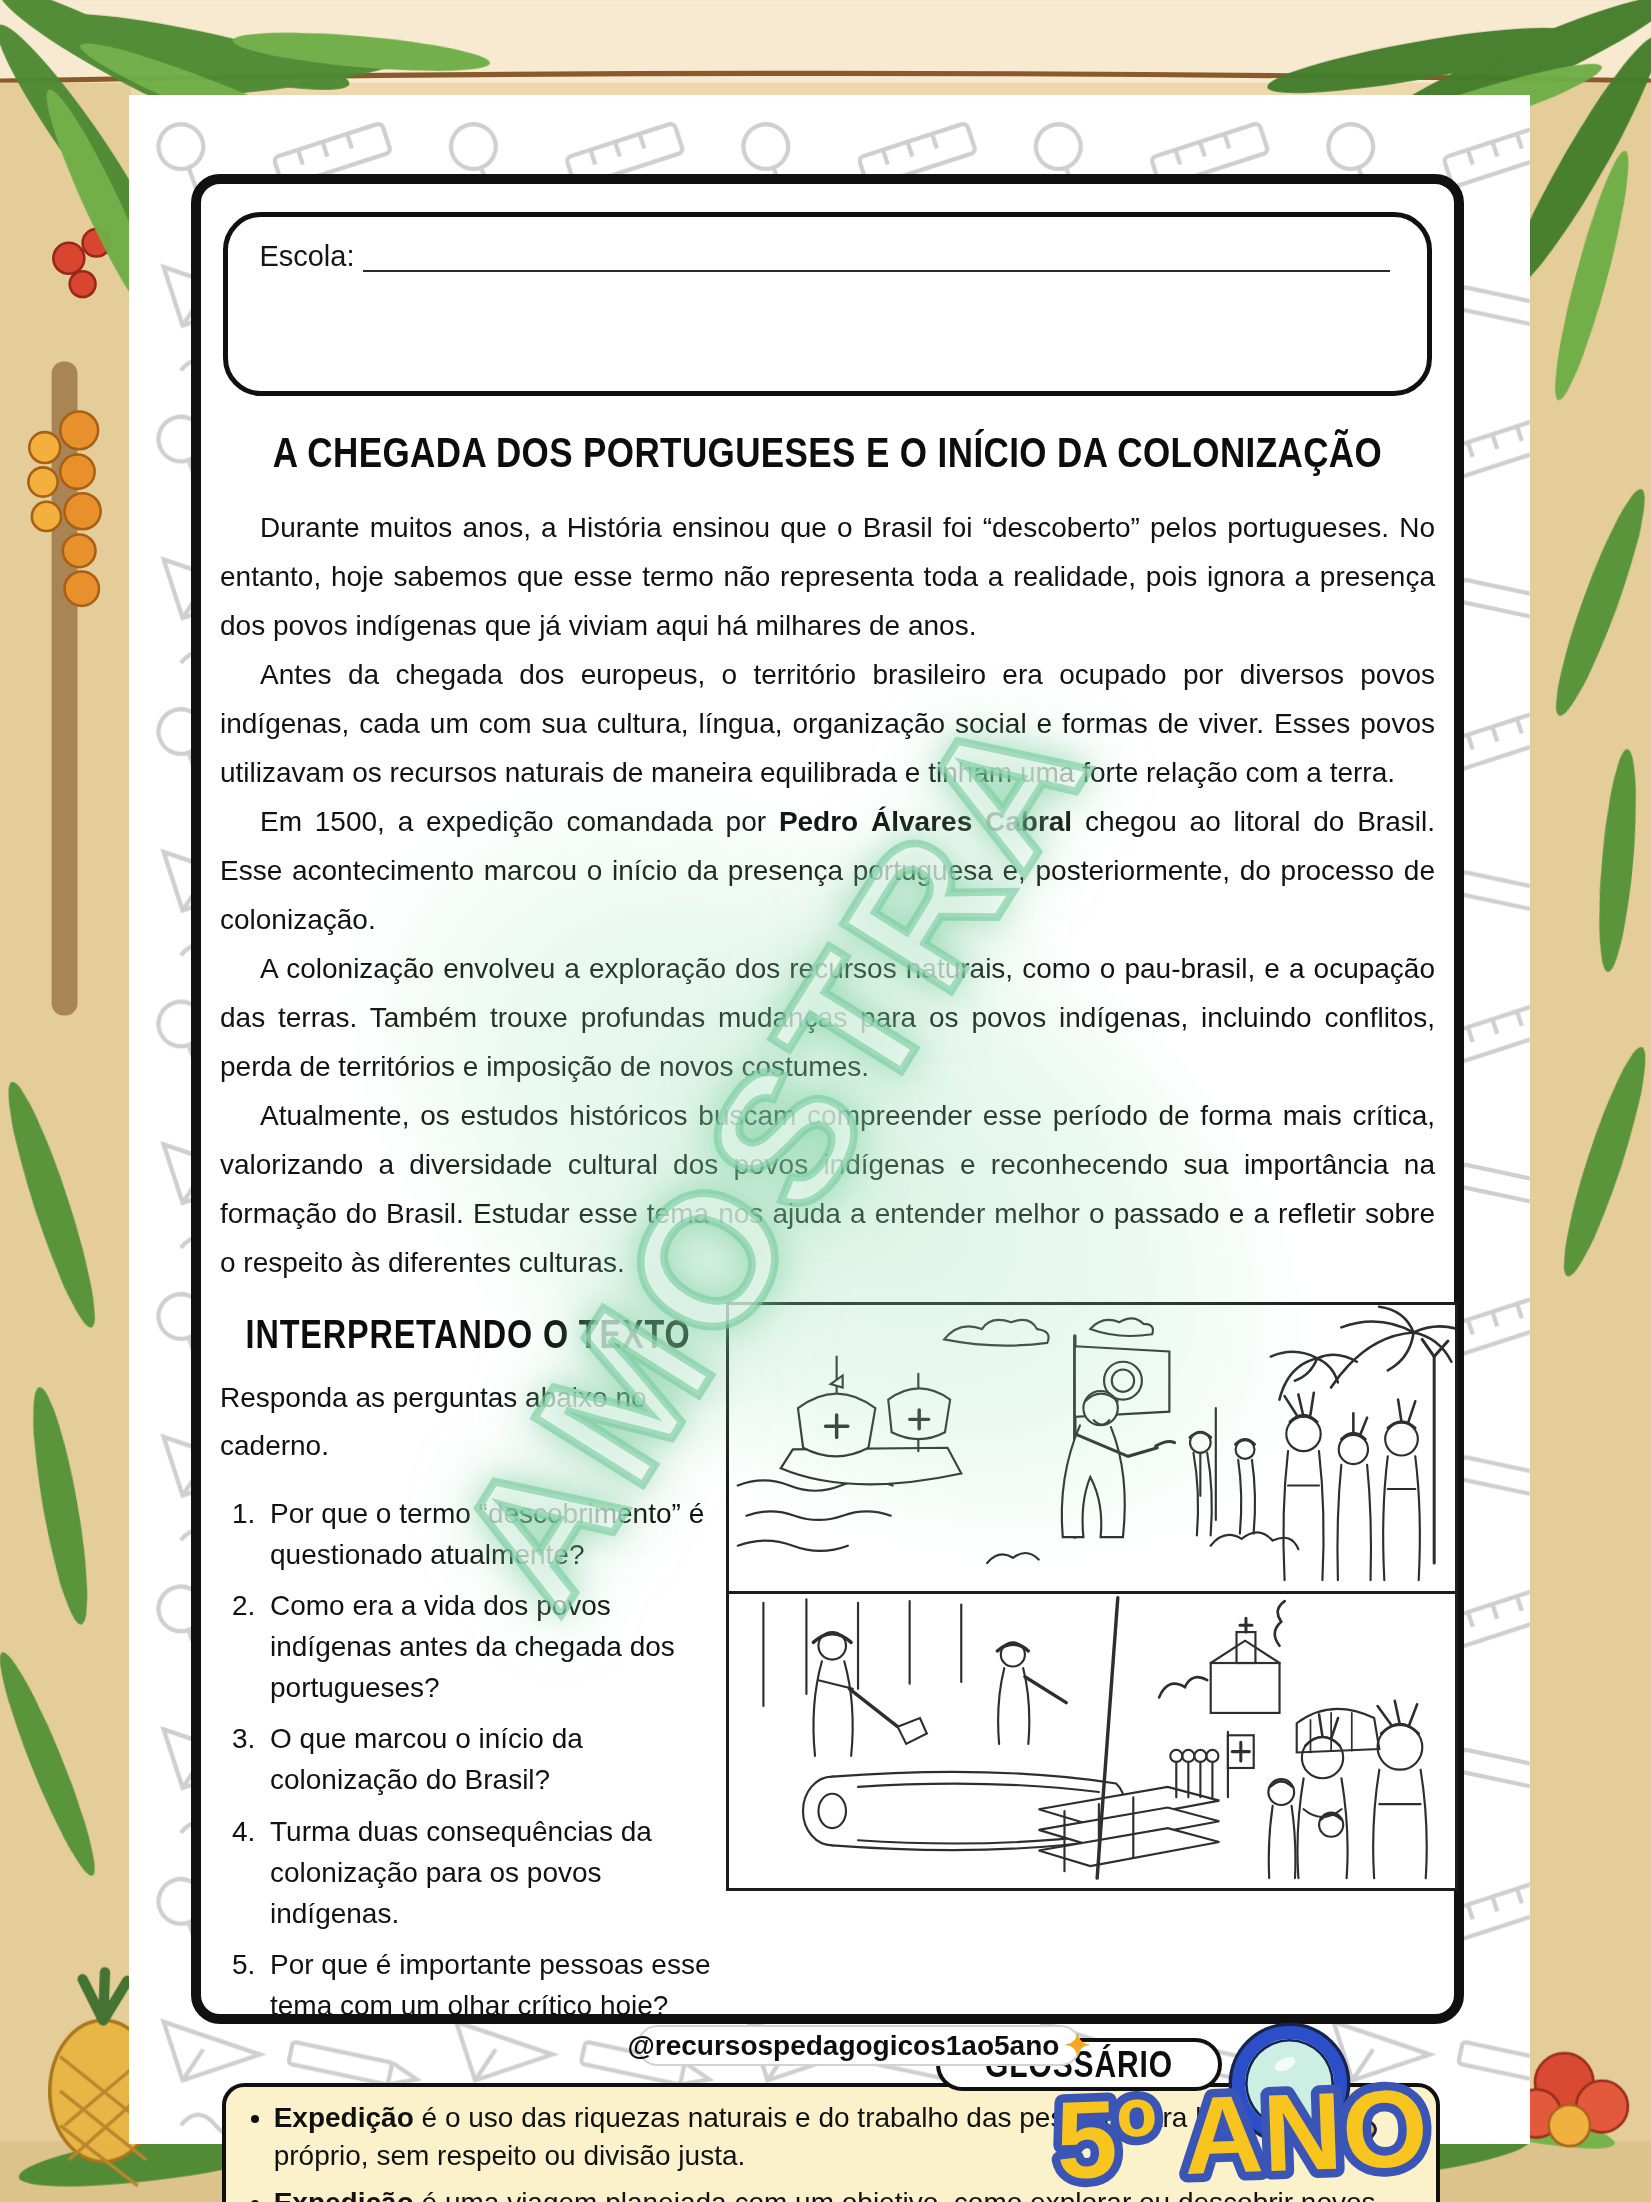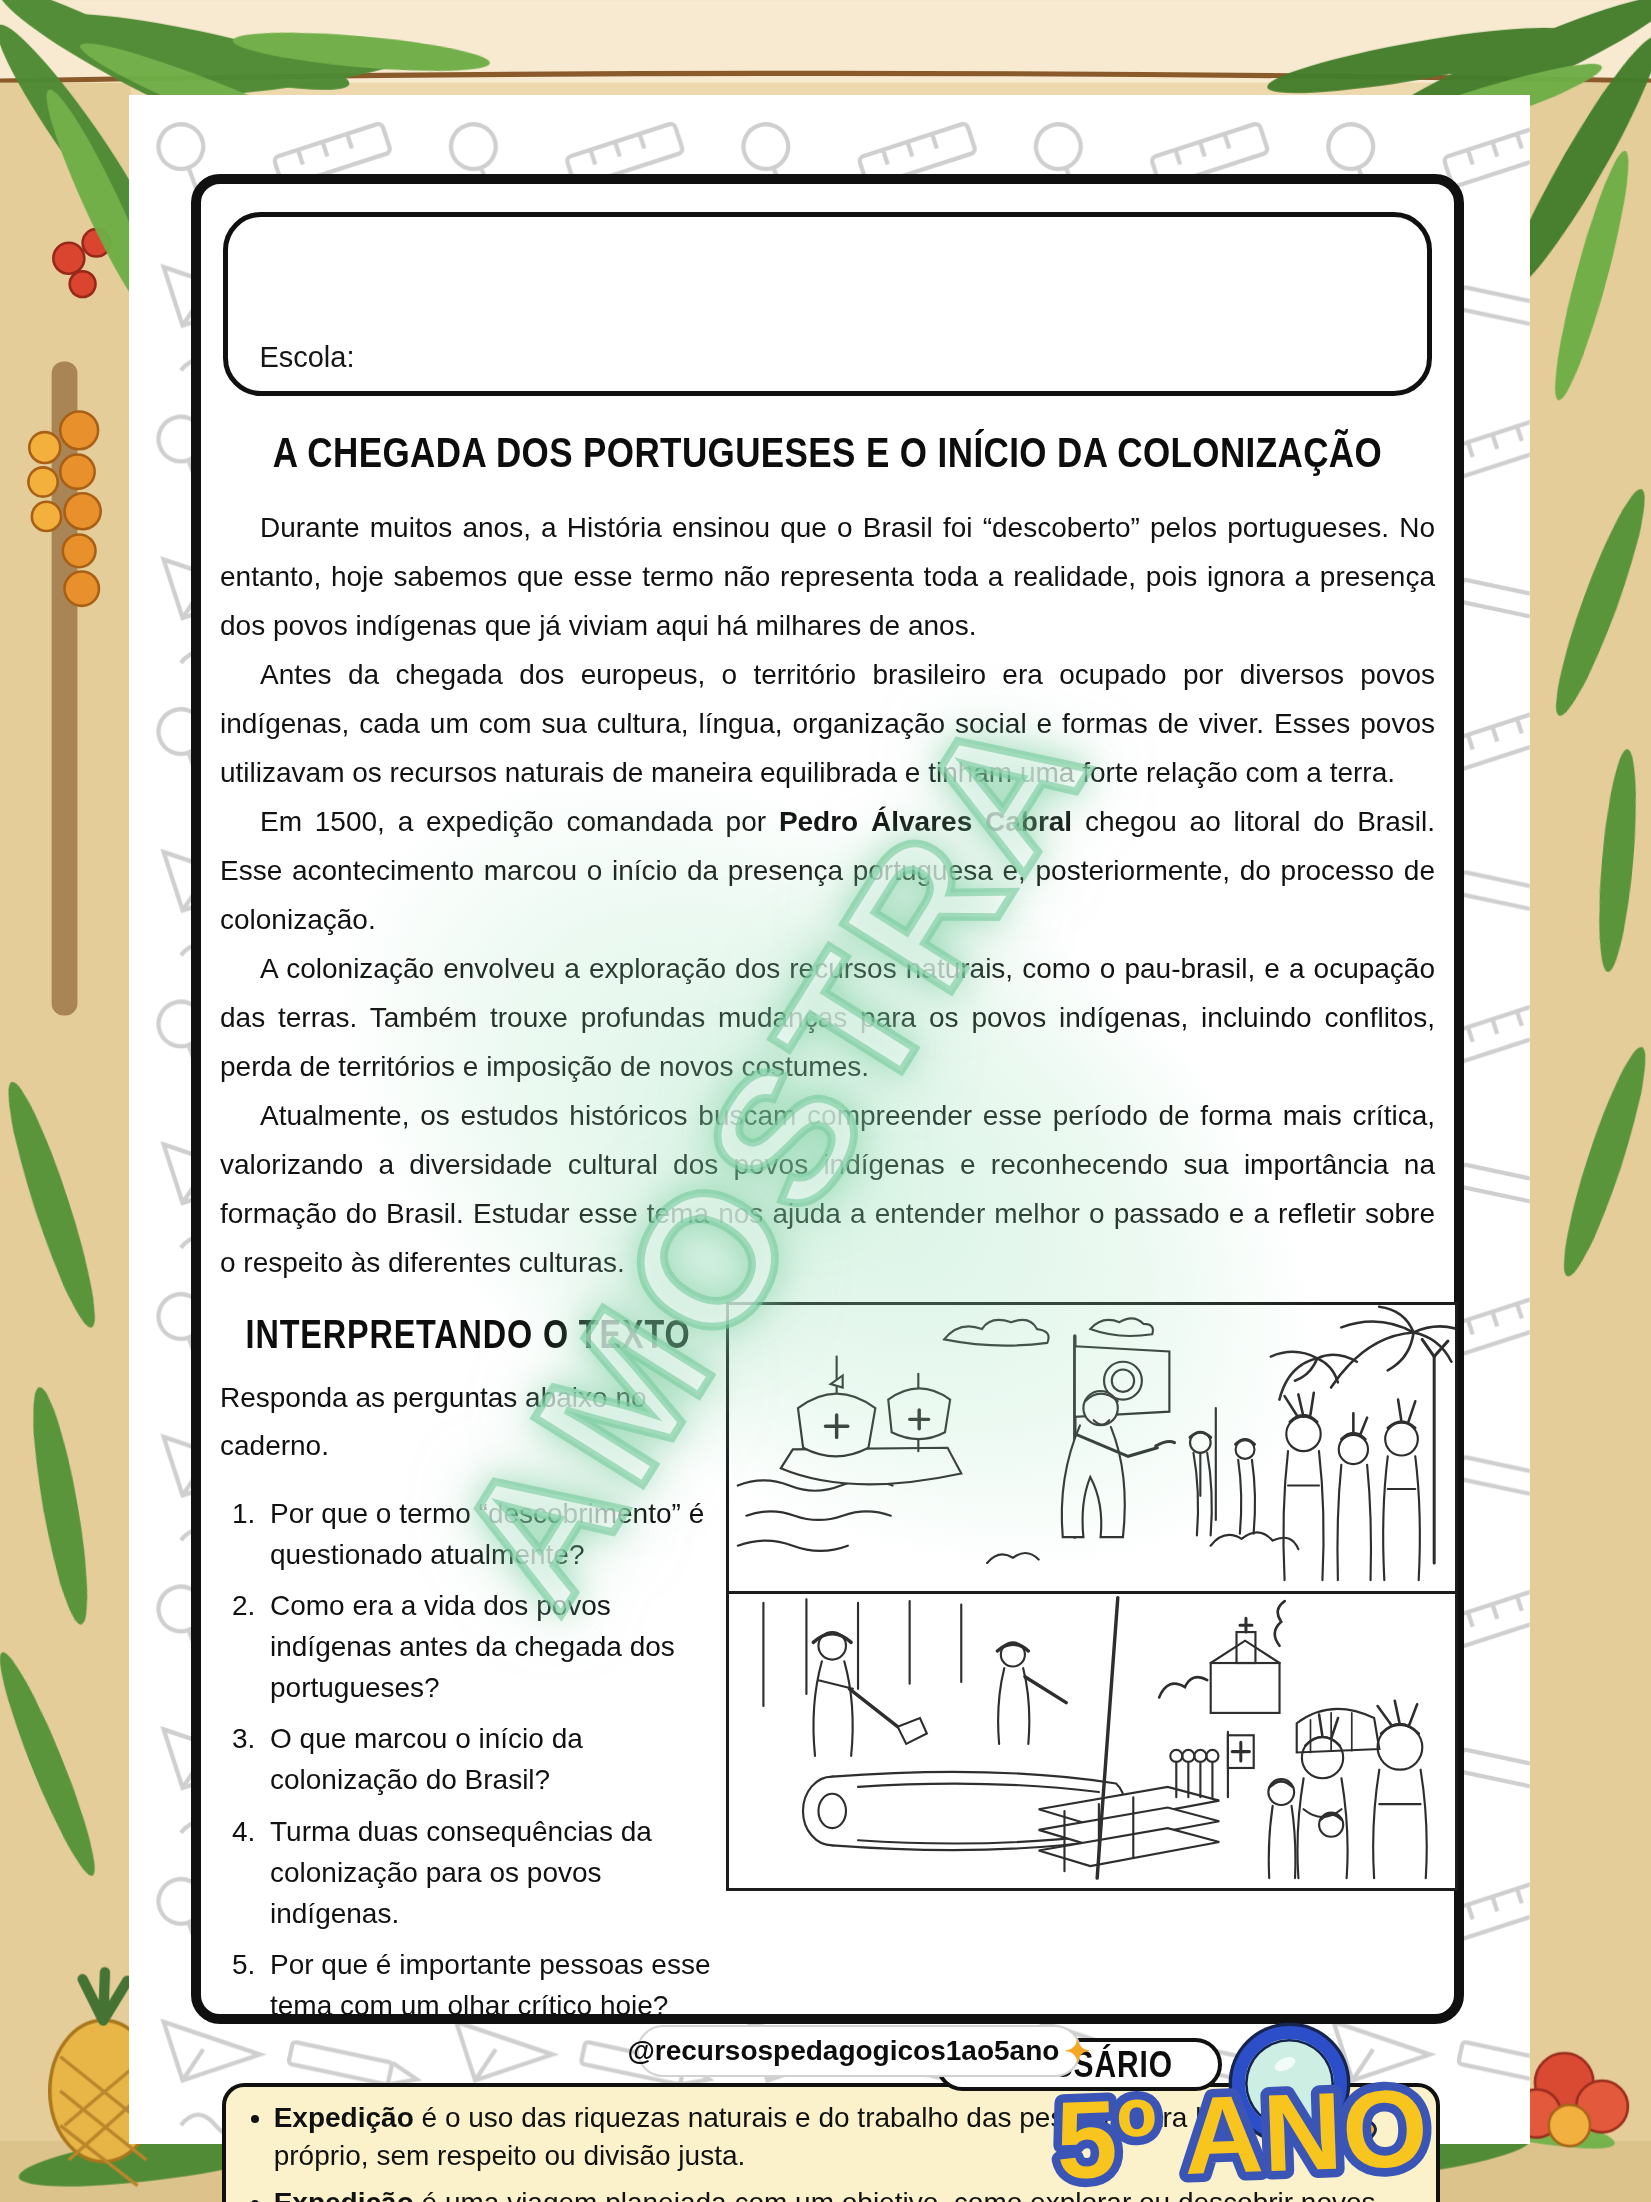--- a/index.html
+++ b/index.html
@@ -21,21 +21,21 @@
   .page{
     position:absolute;left:191px;top:174px;width:1273px;height:1850px;box-sizing:border-box;
     background:#fff;border:10.3px solid #101010;border-radius:29px;z-index:2;
     padding:0 19px;
   }
   
   .form-box{
     box-sizing:border-box;margin:27.5px 3.4px 0 3.4px;height:184px;
     border:5.2px solid #101010;border-radius:38px;
     padding:24px 31px 17px 31px;
-    display:flex;flex-direction:row;justify-content:space-between;
+    display:flex;flex-direction:column;justify-content:space-between;
     font-size:29px;color:#161616;gap:16px;
   }
   .form-row{display:flex;align-items:flex-end;}
   .form-label{white-space:nowrap;padding-right:8.6px;line-height:1.1;}
   .blank-line{flex:1 1 auto;border-bottom:2.6px solid #2a2a2a;height:29px;margin-right:5.2px;}
   .blank-line.short{flex:0 0 198px;}
   .blank-line.mid{flex:0 0 245px;}
   .gap{width:22.4px;}
   
   .page-title{margin:36px 0 0 0;text-align:center;}
@@ -98,21 +98,21 @@
     display:flex;align-items:center;justify-content:center;transform:rotate(-58deg);
   }
   .watermark span{
     font-size:185px;font-weight:bold;letter-spacing:12px;white-space:nowrap;
     color:rgba(255,255,255,.55);
     -webkit-text-stroke:7.7px rgba(120,204,158,.62);
     text-shadow:0 0 34px rgba(120,204,158,.75), 0 0 69px rgba(120,204,158,.5);
   }
   
   .footer-pill{
-    position:absolute;left:637px;top:2025px;width:444px;height:52px;z-index:7;box-sizing:border-box;
+    position:absolute;left:637px;top:2025px;width:444px;height:41px;z-index:7;box-sizing:border-box;
     background:#fff;border:2.6px solid #d2d2d2;border-radius:29px;
     display:flex;align-items:center;justify-content:center;gap:5.2px;
     font-weight:bold;font-size:28px;color:#0d0d0d;
   }
   .sparkle{color:#f5a623;font-size:31px;line-height:1;}
 </style>
 </head>
 <body>
 
 <div class="frame-decor">

